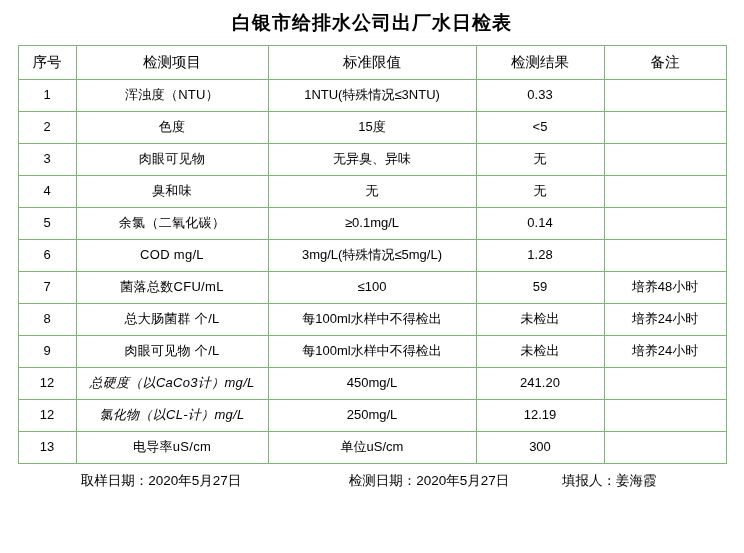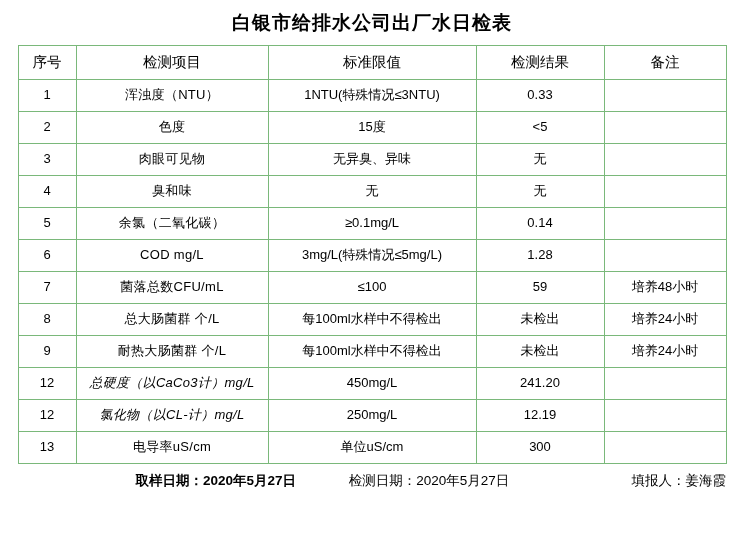--- a/index.html
+++ b/index.html
@@ -61,23 +61,23 @@
   .small-unit { font-size: 12px; font-style: italic; }
 
   .footer {
     width: 708px;
     margin: 0 auto;
     display: flex;
     align-items: center;
     font-size: 13.5px;
     padding-top: 8px;
   }
-  .footer .f-sample { width: 270px; padding-left: 8px; text-align: right; font-weight: bold; }
+  .footer .f-sample { width: 270px; padding-left: 8px; text-align: center; }
   .footer .f-test   { width: 266px; text-align: center; }
-  .footer .f-filler { flex: 1; text-align: right; }
+  .footer .f-filler { flex: 1; text-align: left; }
 </style>
 </head>
 <body>
 
 <div class="page">
 
   <div class="doc-title">白银市给排水公司出厂水日检表</div>
 
   <table class="report">
     <colgroup>
@@ -148,21 +148,21 @@
       </tr>
       <tr>
         <td>8</td>
         <td class="cell-item">总大肠菌群 个/L</td>
         <td>每100ml水样中不得检出</td>
         <td>未检出</td>
         <td>培养24小时</td>
       </tr>
       <tr>
         <td>9</td>
-        <td class="cell-item">耐热大肠菌群 个/L</td>
+        <td class="cell-item">肉眼可见物 个/L</td>
         <td>每100ml水样中不得检出</td>
         <td>未检出</td>
         <td>培养24小时</td>
       </tr>
       <tr>
         <td>12</td>
         <td class="cell-item small-unit">总硬度（以CaCo3计）mg/L</td>
         <td>450mg/L</td>
         <td>241.20</td>
         <td></td>

